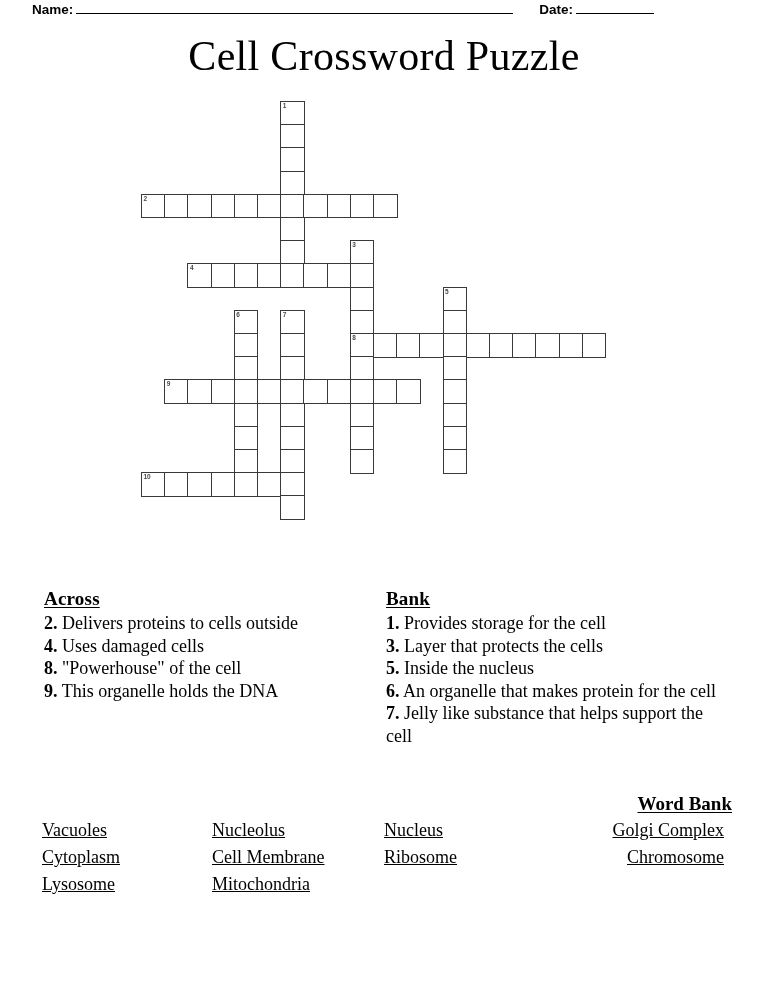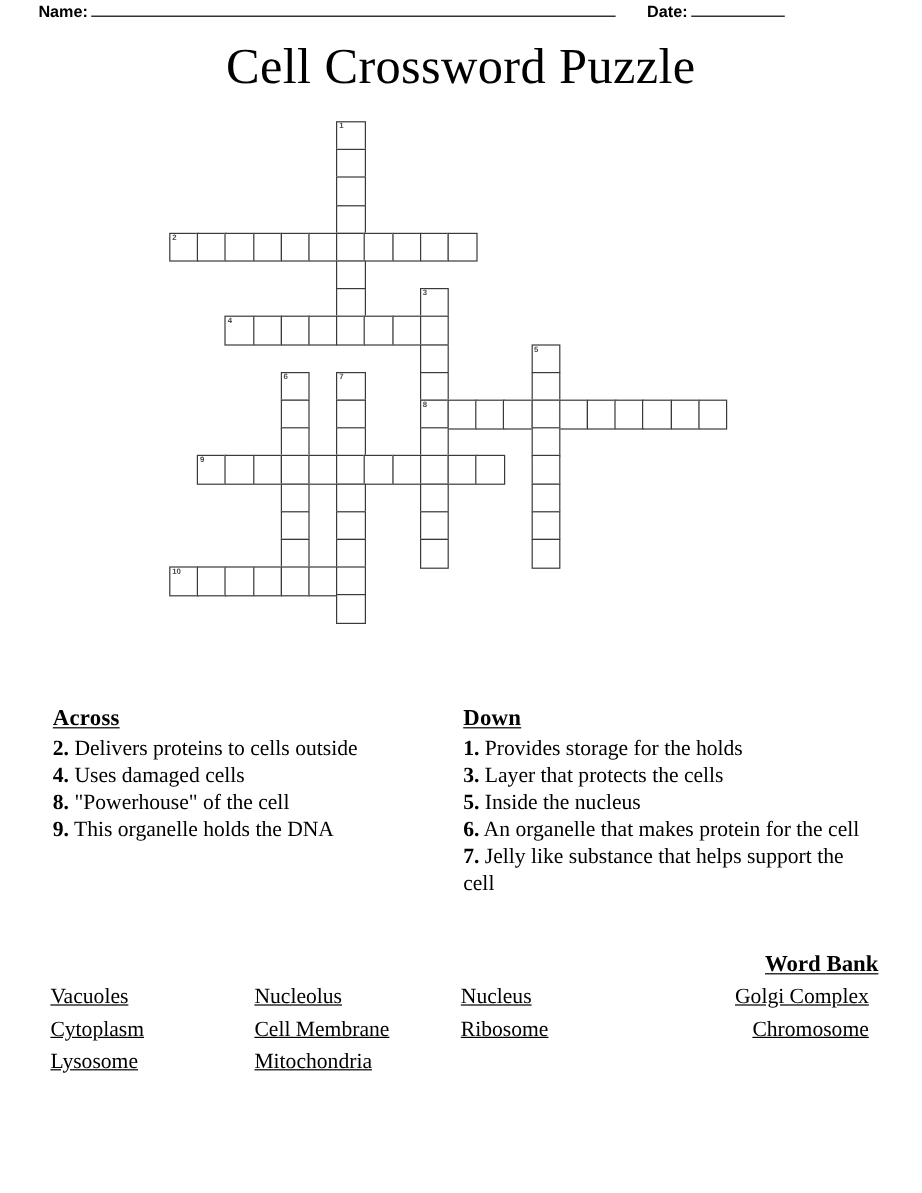--- a/index.html
+++ b/index.html
@@ -271,23 +271,23 @@
     <div class="clue-heading">Across</div>
     <div id="across-list">
         <p class="clue-item"><span class="clue-num">2.</span><span> Delivers proteins to cells outside</span></p>
         <p class="clue-item"><span class="clue-num">4.</span><span> Uses damaged cells</span></p>
         <p class="clue-item"><span class="clue-num">8.</span><span> "Powerhouse" of the cell</span></p>
         <p class="clue-item"><span class="clue-num">9.</span><span> This organelle holds the DNA</span></p>
       </div>
   </div>
 
   <div class="clue-col" id="down-col">
-    <div class="clue-heading">Down</div>
+    <div class="clue-heading">Bank</div>
     <div id="down-list">
-        <p class="clue-item"><span class="clue-num">1.</span><span> Provides storage for the holds</span></p>
+        <p class="clue-item"><span class="clue-num">1.</span><span> Provides storage for the cell</span></p>
         <p class="clue-item"><span class="clue-num">3.</span><span> Layer that protects the cells</span></p>
         <p class="clue-item"><span class="clue-num">5.</span><span> Inside the nucleus</span></p>
         <p class="clue-item"><span class="clue-num">6.</span><span> An organelle that makes protein for the cell</span></p>
         <p class="clue-item"><span class="clue-num">7.</span><span> Jelly like substance that helps support the cell</span></p>
       </div>
   </div>
 
 </div>
 
 <div id="word-bank">

